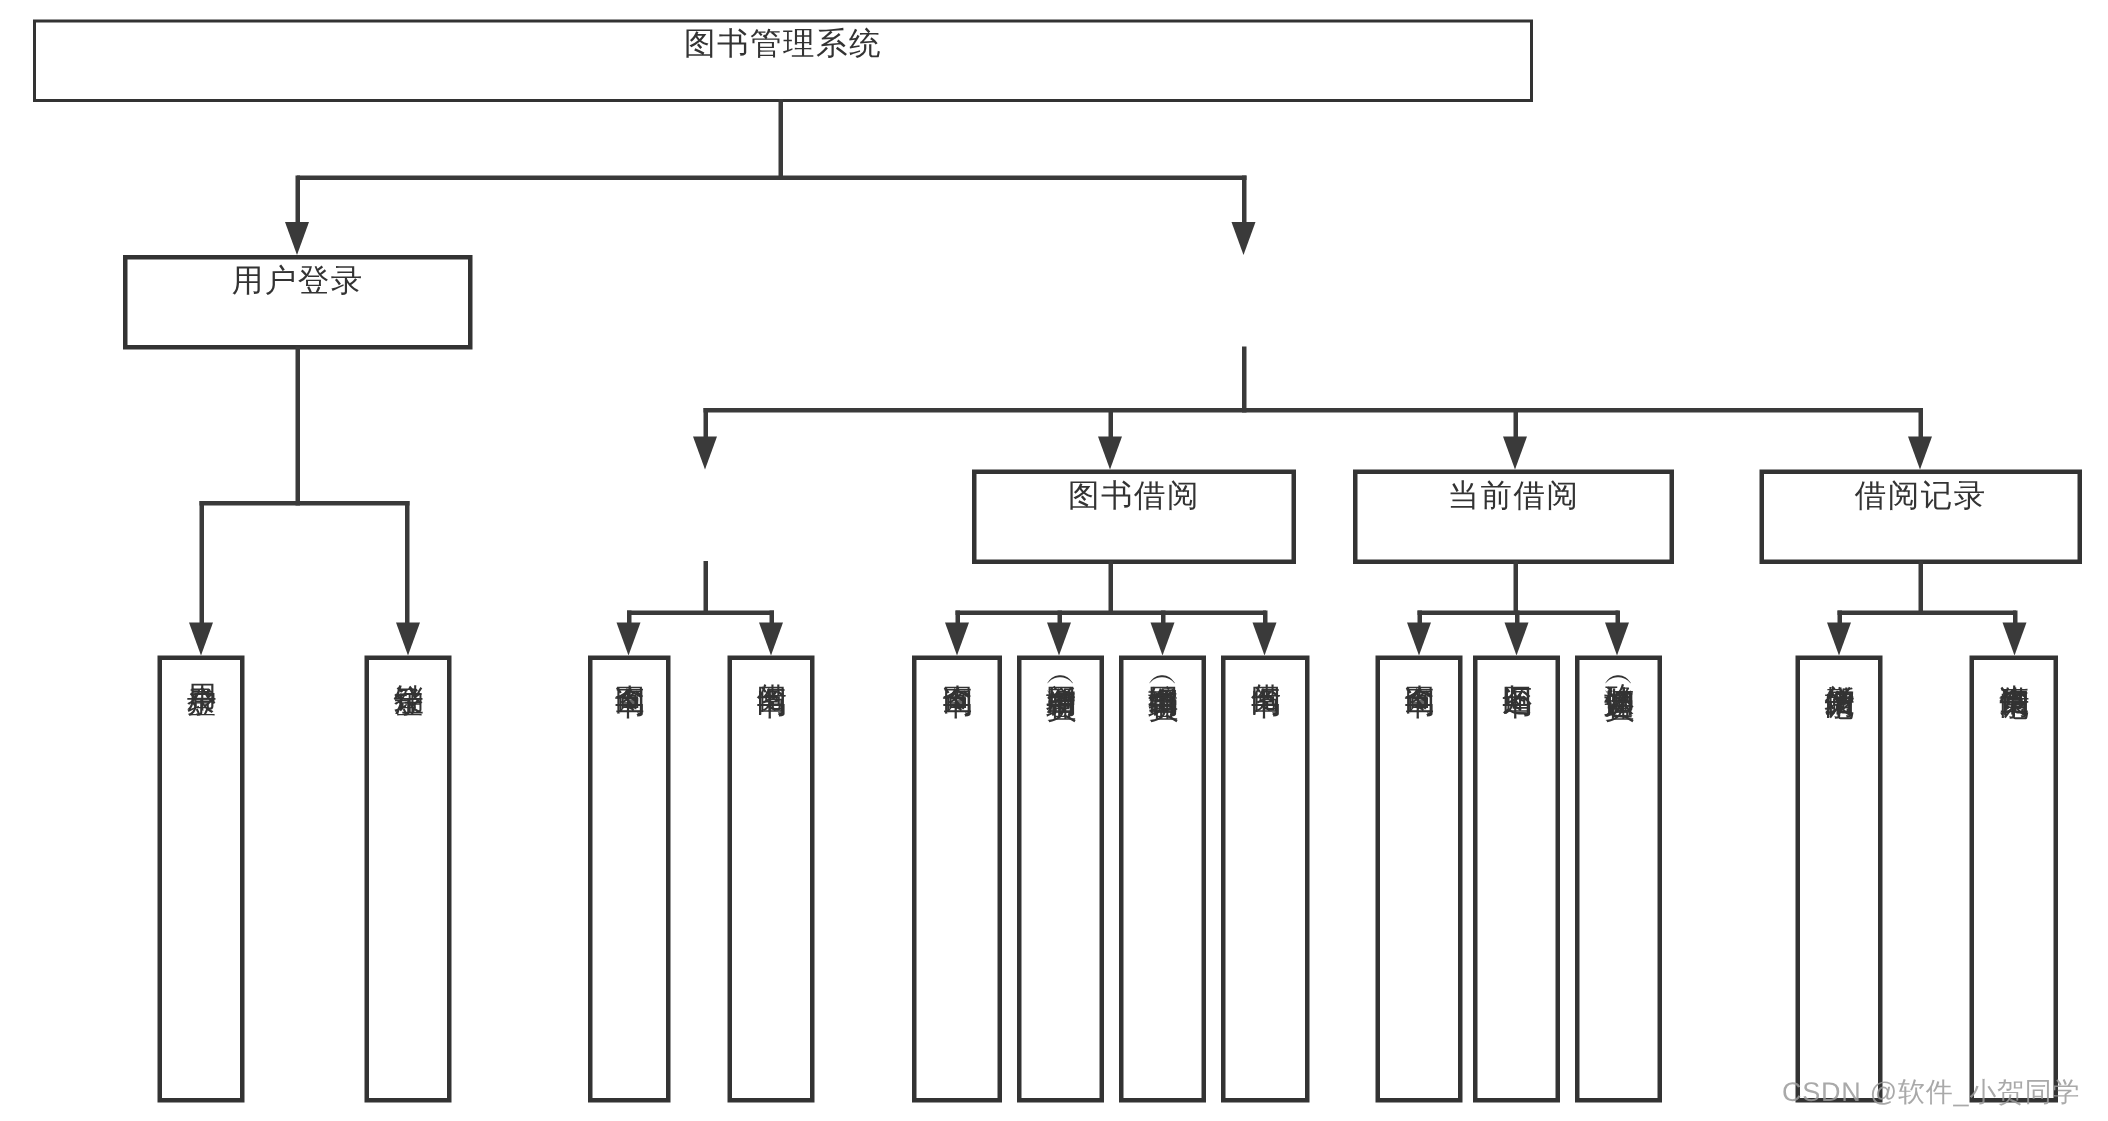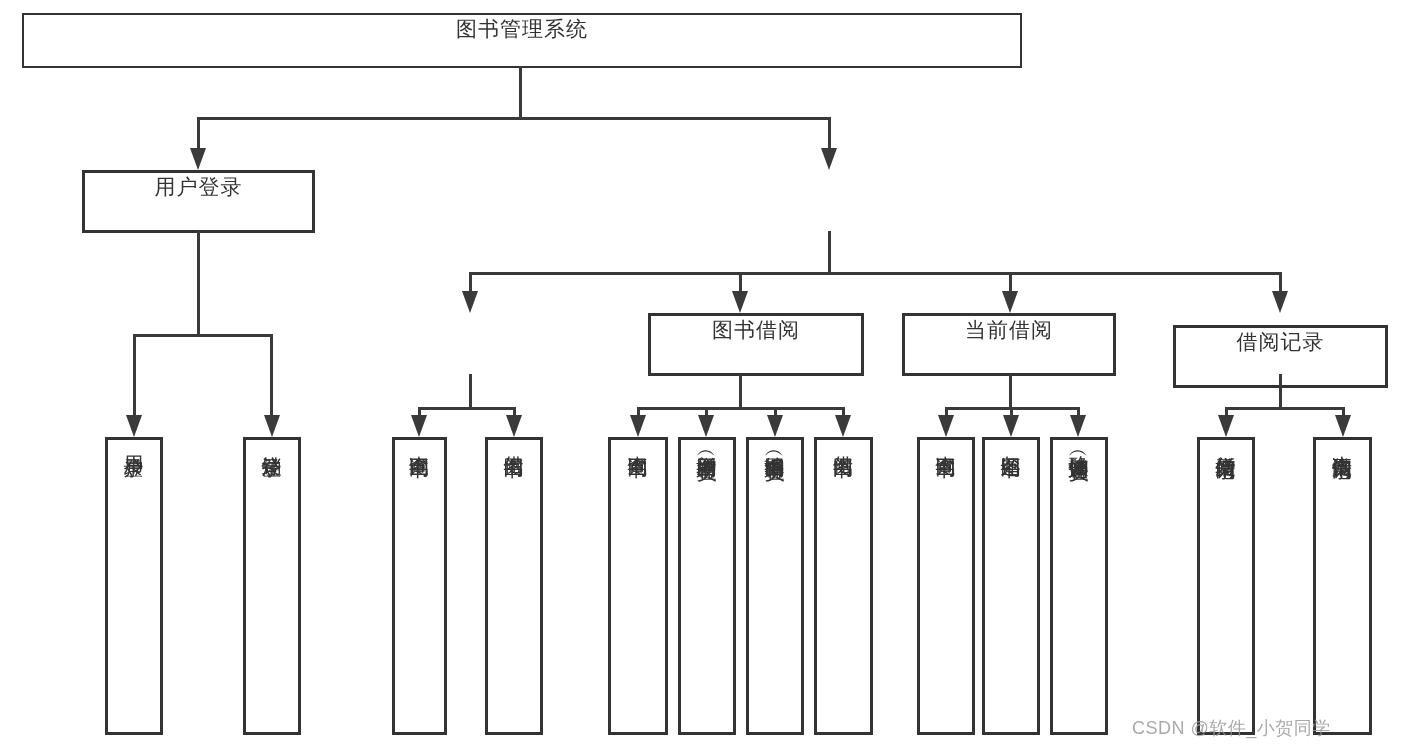--- a/index.html
+++ b/index.html
@@ -42,21 +42,21 @@
   .vline { width: 3px; }
   .arrow {
     position: absolute;
     width: 0; height: 0;
     border-left: 8px solid transparent;
     border-right: 8px solid transparent;
     border-top: 22px solid #3a3a3a;
   }
   .watermark {
     position: absolute;
-    left: 1132px;
+    left: 1188px;
     top: 716px;
     font-size: 18px;
     color: #9b9b9b;
     opacity: 0.85;
     letter-spacing: 0.5px;
     white-space: nowrap;
     z-index: 5;
   }
 </style>
 </head>
@@ -96,21 +96,21 @@
   <div class="arrow" style="left:1002px; top:291px;"></div>
   <div class="vline" style="left:1279px; top:272px; height:22px;"></div>
   <div class="arrow" style="left:1272px; top:291px;"></div>
 
   <div class="node" style="left:648px; top:313px; width:216px; height:63px;">
     <span class="label">图书借阅</span>
   </div>
   <div class="node" style="left:902px; top:313px; width:214px; height:63px;">
     <span class="label">当前借阅</span>
   </div>
-  <div class="node" style="left:1173px; top:313px; width:215px; height:63px;margin-top:12px;">
+  <div class="node" style="left:1173px; top:313px; width:215px; height:63px;">
     <span class="label">借阅记录</span>
   </div>
 
   <div class="vline" style="left:469px; top:374px; height:36px;"></div>
   <div class="hline" style="left:418px; top:407px; width:98px;"></div>
   <div class="vline" style="left:418px; top:407px; height:12px;"></div>
   <div class="arrow" style="left:411px; top:415px;"></div>
   <div class="vline" style="left:513px; top:407px; height:12px;"></div>
   <div class="arrow" style="left:506px; top:415px;"></div>
 

